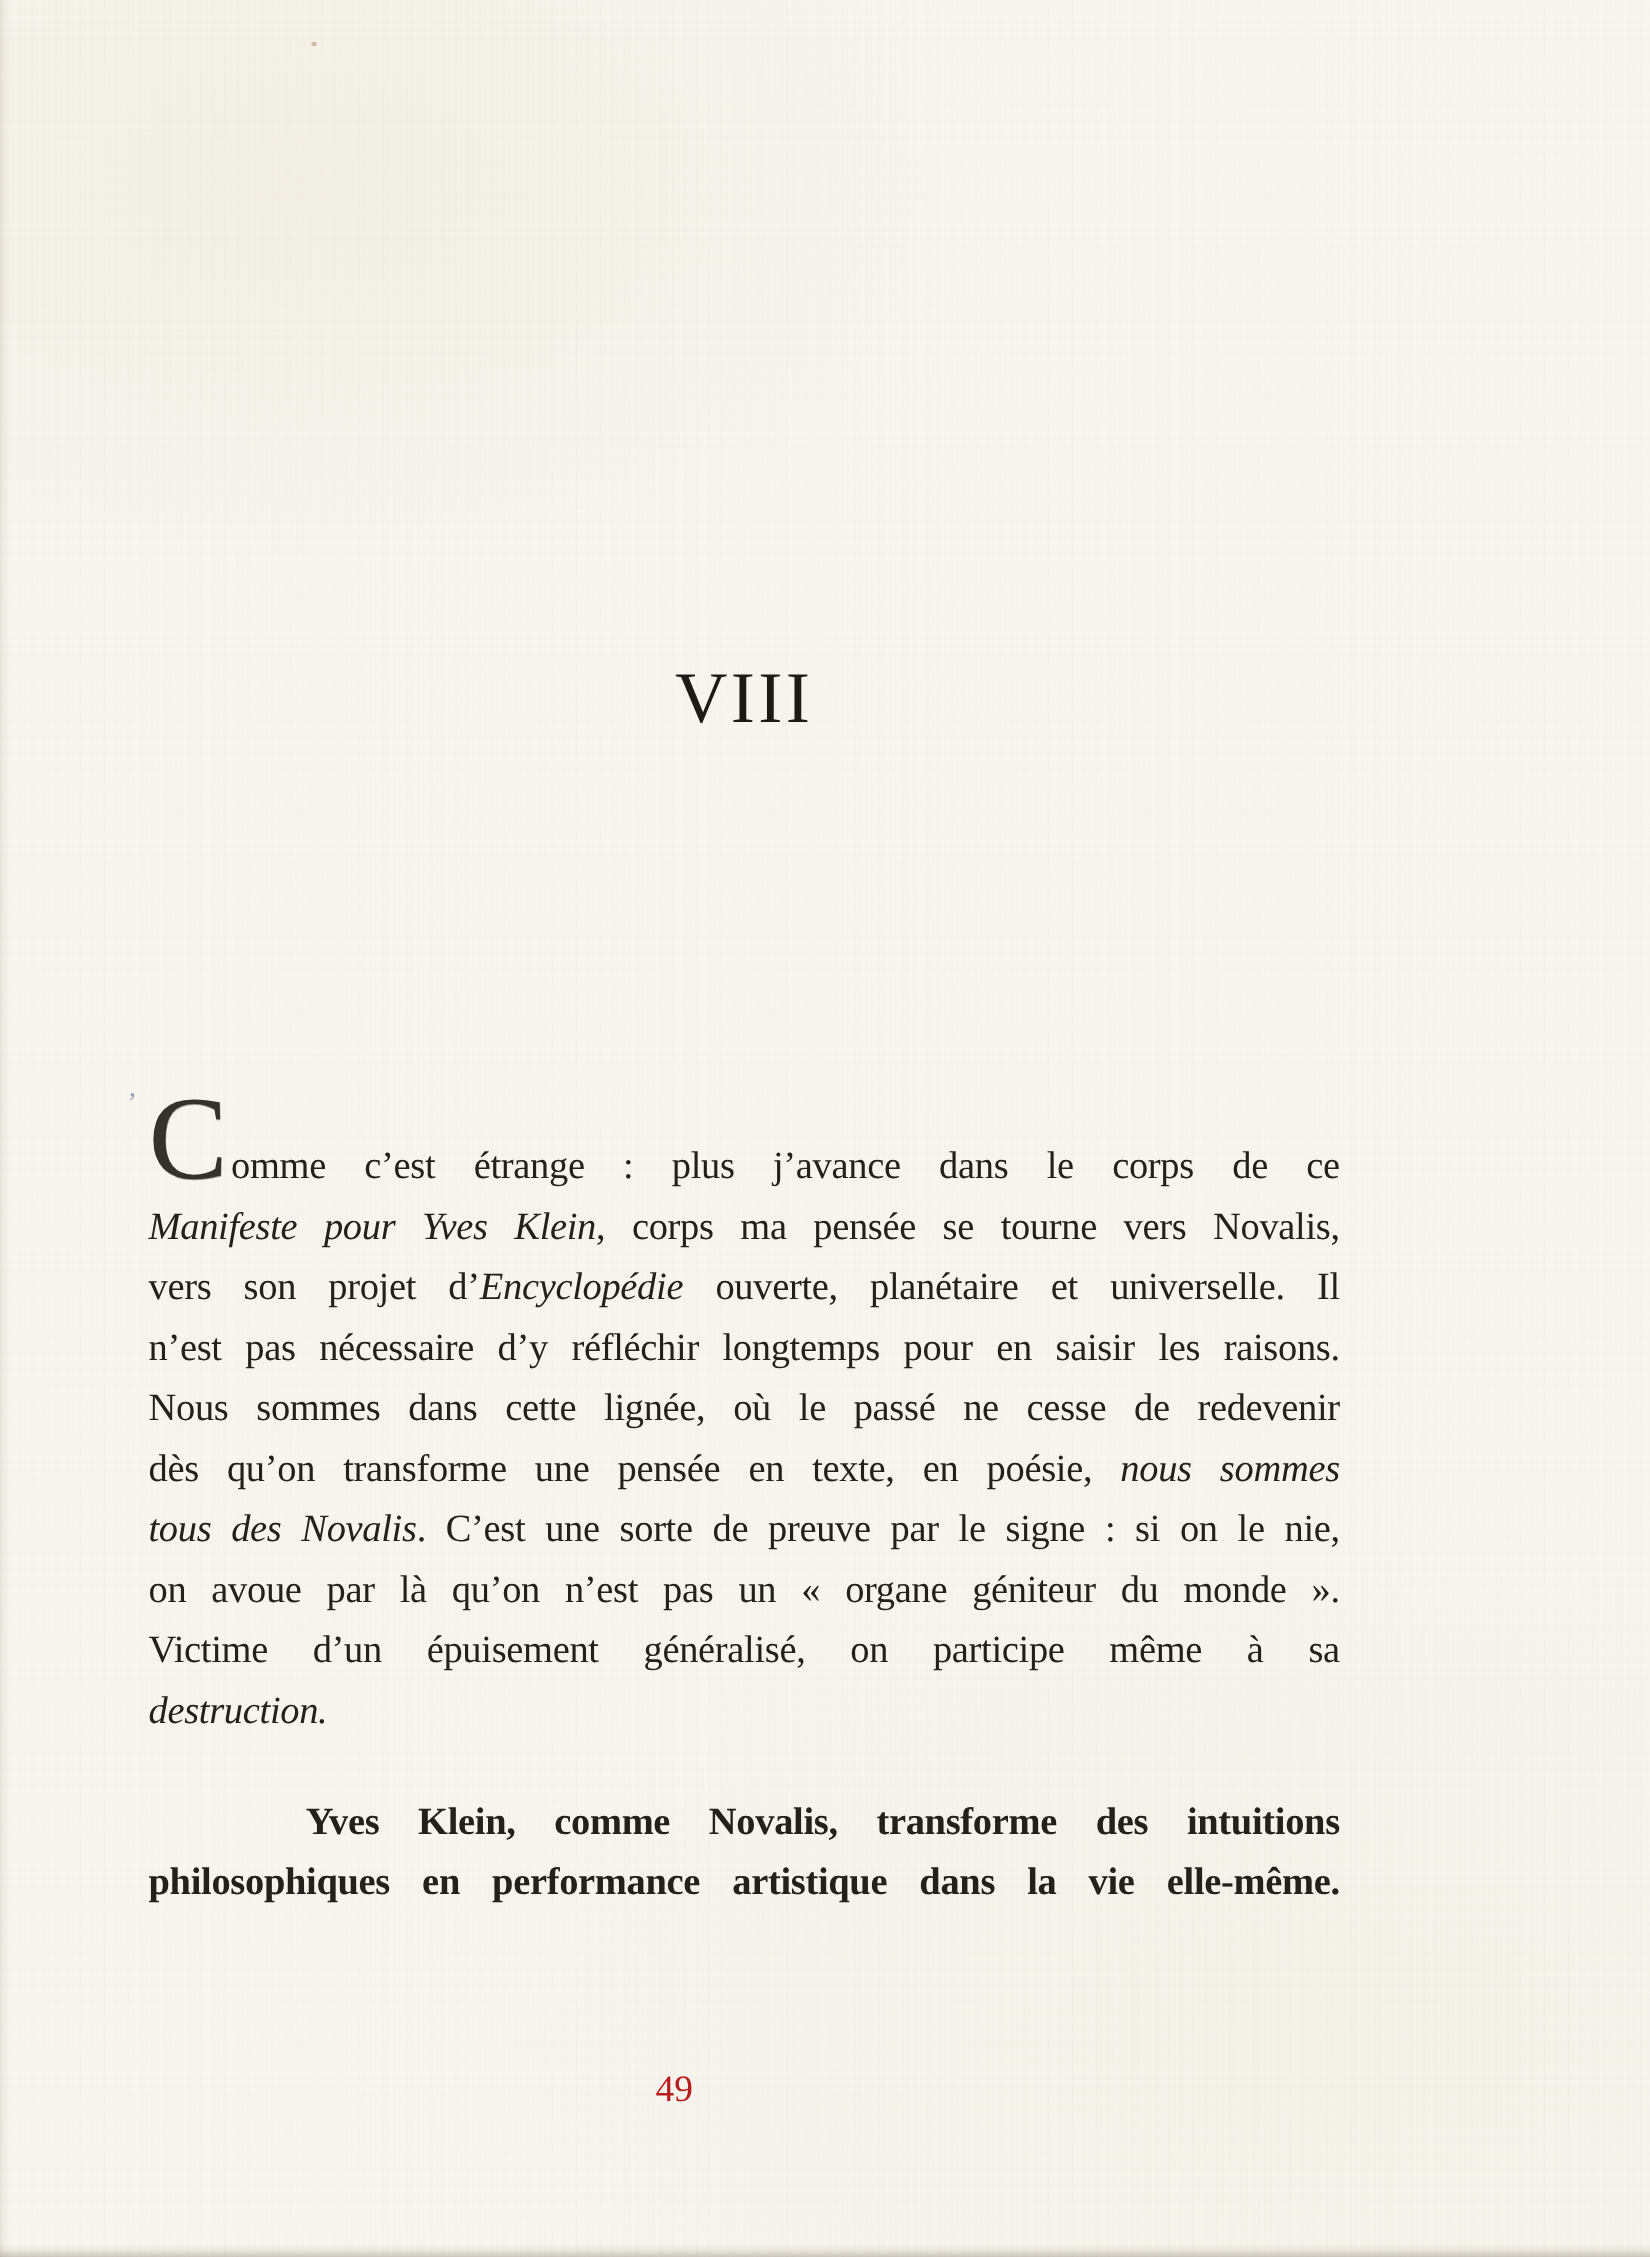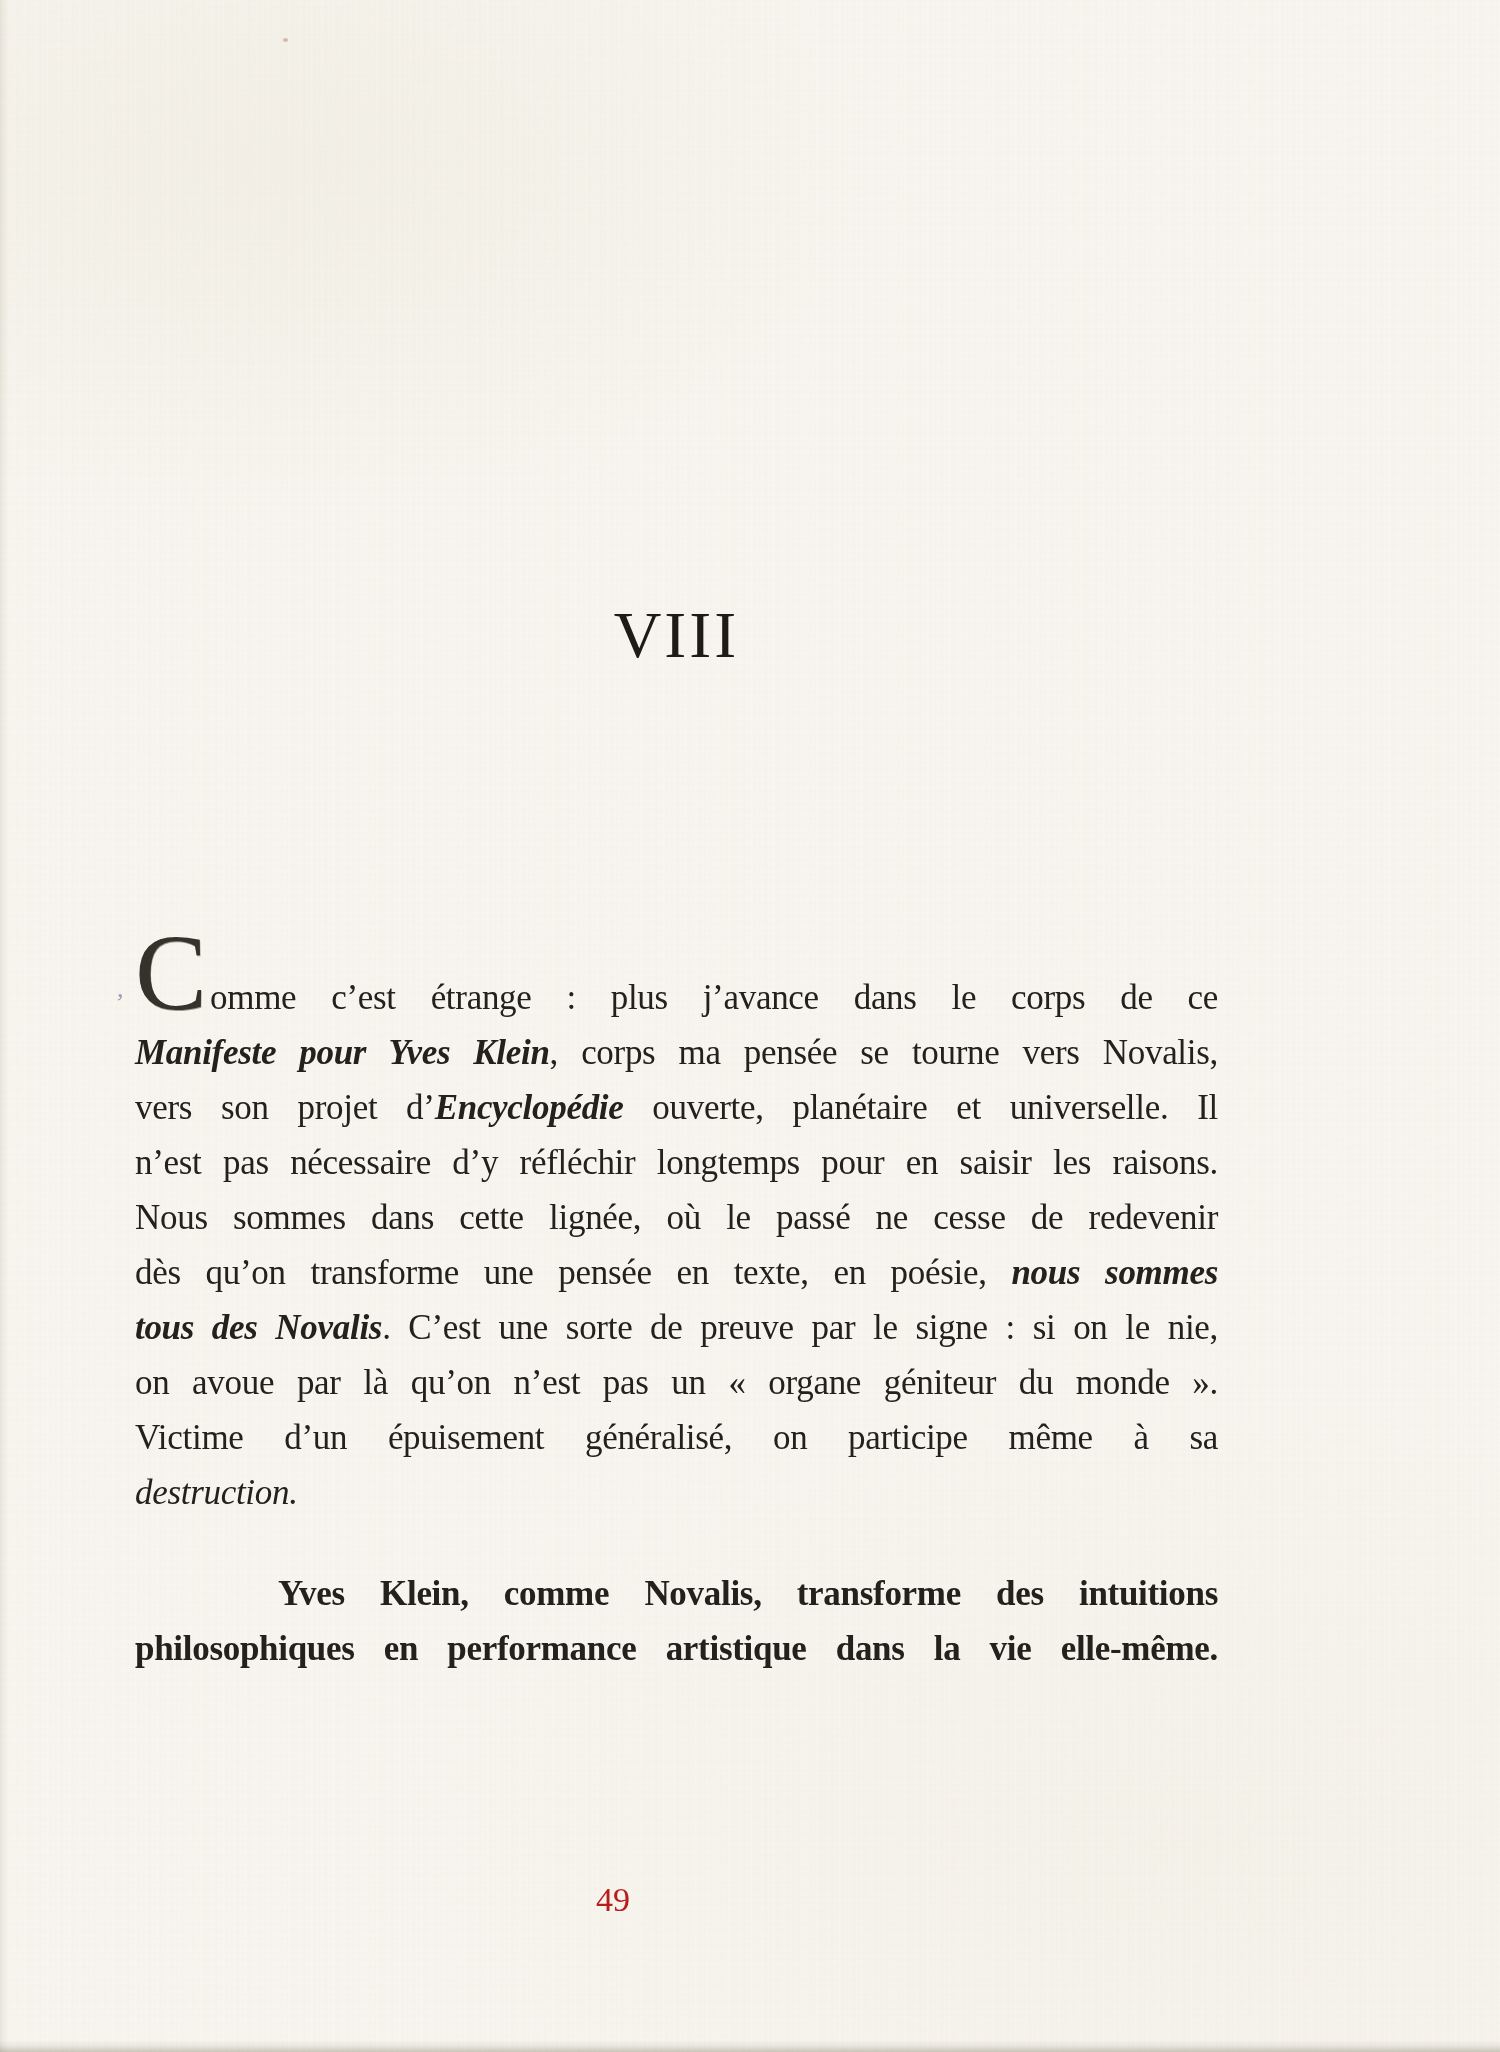--- a/index.html
+++ b/index.html
@@ -34,35 +34,35 @@
     background: linear-gradient(to top, rgba(130,123,106,0.38), rgba(130,123,106,0.10) 55%, rgba(130,123,106,0));
   }
   .chapter-heading {
     position: absolute; left: 135px; top: 605px; width: 1083px;
     text-align: center;
     font-size: 66px; line-height: 60px;
     letter-spacing: 3px;
     color: #1e1b17;
   }
   .body-block {
-    position: absolute; left: 135px; top: 970px; width: 1083px;
+    position: absolute; left: 135px; top: 1032px; width: 1083px;
     font-size: 35px;
     letter-spacing: -0.3px;
     word-spacing: 1px;
     color: #24211c;
   }
   .ln {
     line-height: 55px; height: 55px;
     text-align: justify; text-align-last: justify;
     white-space: nowrap;
   }
   .ln.lastline { text-align-last: left; font-style: italic; }
   .ln.indented { text-indent: 143px; }
   .para2 { margin-top: 46px; font-weight: bold; }
-  .it { font-style: italic; font-weight: bold; }
+  .it { font-style: italic; }
   .dropcap {
     font-size: 108px; line-height: 0;
     color: #35312b;
     letter-spacing: 0;
     padding-right: 3px;
     text-shadow: 0.5px 0.5px 0 rgba(90,84,72,0.55);
   }
   .page-number {
     position: absolute; left: 135px; top: 1880px; width: 956px;
     text-align: center;

